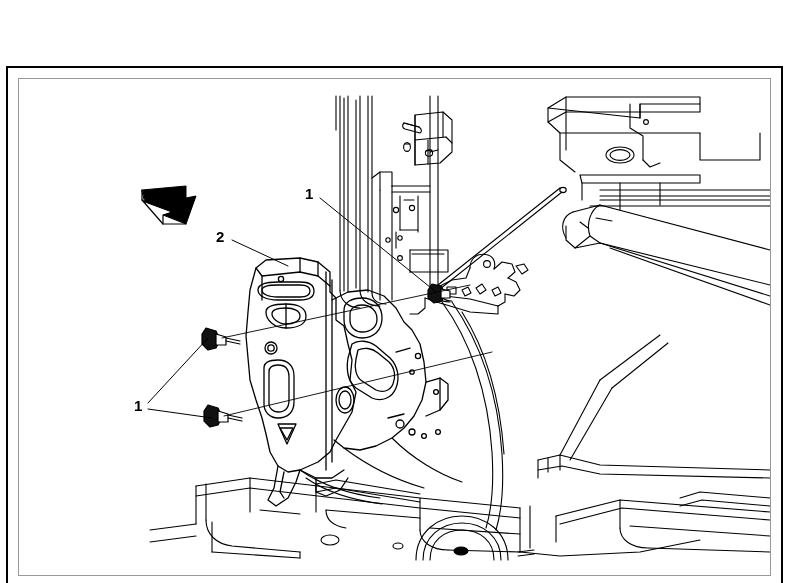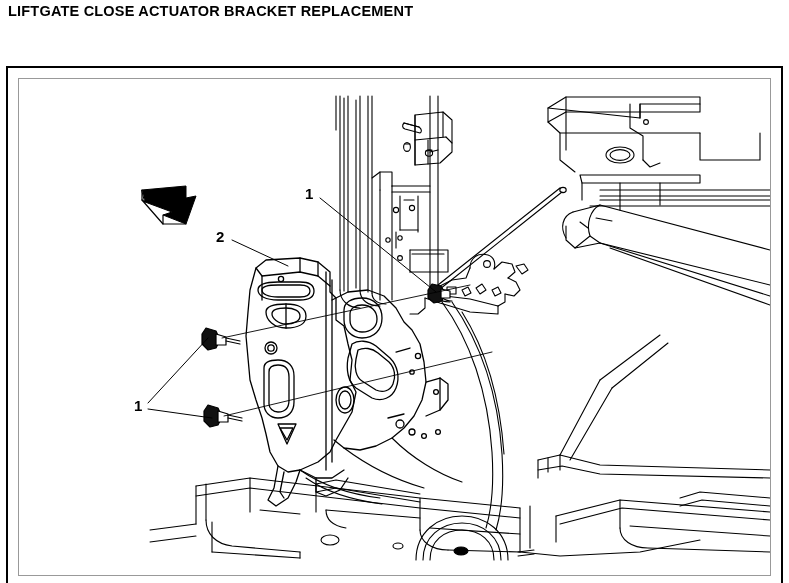--- a/index.html
+++ b/index.html
@@ -65,21 +65,20 @@
     font-size: 15px;
     font-weight: bold;
     fill: #000000;
   }
 </style>
 </head>
 <body>
 
 <div id="page">
 
-  <div id="page-title">LIFTGATE CLOSE ACTUATOR BRACKET REPLACEMENT</div>
 
   <div id="figure-frame"></div>
   <div id="figure-inner-frame"></div>
 
   <svg id="illustration-svg" viewBox="0 0 789 583">
     <defs>
       <clipPath id="frameClip">
         <rect x="19" y="79" width="751" height="496"></rect>
       </clipPath>
     </defs>

